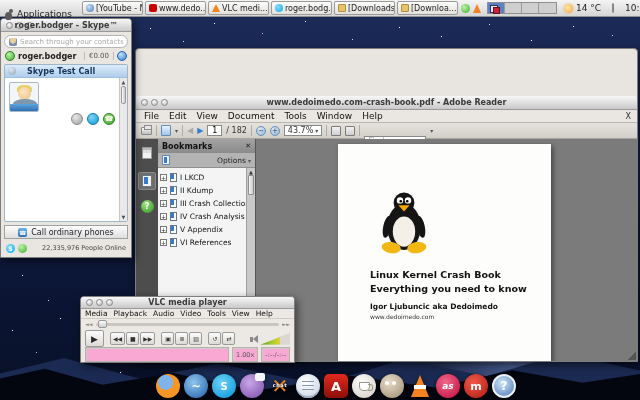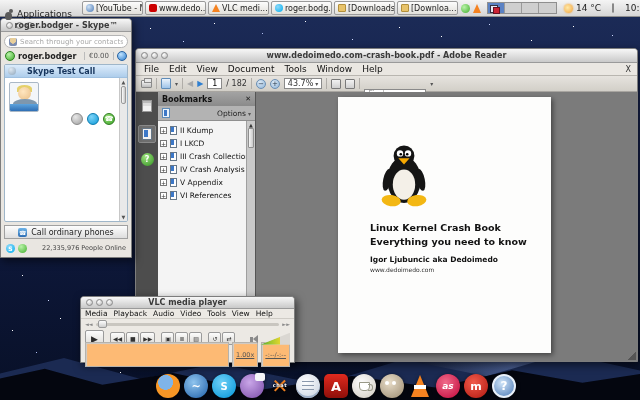--- a/index.html
+++ b/index.html
@@ -126,21 +126,21 @@
   .sk-phone-ico { width:9px; height:9px; border-radius:2px; background:linear-gradient(#6db3e8,#2f6fb4);
     color:#fff; font-size:6px; display:flex; align-items:center; justify-content:center; }
   .sk-statusbar { height:12px; display:flex; align-items:center; gap:3px; padding:0 2px; }
   .sk-sb-skype { width:9px; height:9px; border-radius:50%; background:radial-gradient(circle at 35% 30%,#8fd8f8,#00aff0);
     color:#fff; font-size:6px; font-weight:bold; display:flex; align-items:center; justify-content:center; }
   .sk-sb-green { width:9px; height:9px; border-radius:50%; background:radial-gradient(circle at 35% 30%,#b9f3a9,#3fae2a); }
   .sk-online { margin-left:auto; font-size:6.5px; color:#444; white-space:nowrap; }
 
   
   .reader-win { left:135px; top:48px; width:503px; height:314px; z-index:10; display:flex; flex-direction:column; }
-  .reader-win .titlebar { height:14px; }
+  .reader-win .titlebar { height:14px;margin-top:47px; }
   .rd-menubar { height:13px; background:#eae7e2; border-bottom:1px solid #b9b6b0; display:flex;
     align-items:center; gap:10px; padding-left:8px; font-size:9px; color:#111; }
   .rd-menubar .menu-x { margin-left:auto; margin-right:6px; font-size:8px; color:#333; }
   .rd-toolbar { height:16px; background:linear-gradient(#e6e3de,#d2cfc8); border-bottom:1px solid #a8a5a0;
     display:flex; align-items:center; gap:4px; padding:0 5px; font-size:8px; color:#333; }
   .t-sep { width:1px; height:11px; background:#b0ada8; }
   .printer-ico { width:11px; height:8px; background:linear-gradient(#fafafa,#bdbdbd); border:1px solid #8a8a8a;
     border-radius:1px; position:relative; }
   .printer-ico:before { content:""; position:absolute; left:2px; top:-3px; width:6px; height:3px;
     background:#e8e8e8; border:1px solid #8a8a8a; }
@@ -217,22 +217,22 @@
   .vlc-group { display:flex; gap:1px; margin-left:3px; }
   .vlc-vol { margin-left:auto; display:flex; align-items:flex-end; gap:2px; position:relative; }
   .spk-box { width:3px; height:5px; background:#8a8a8a; margin-bottom:3px; }
   .spk-cone { width:0; height:0; border-top:4px solid transparent; border-bottom:4px solid transparent;
     border-right:5px solid #8a8a8a; margin-bottom:2px; margin-left:-2px; }
   .vol-tri { width:30px; height:12px; clip-path:polygon(0 100%,100% 0,100% 100%); background:#dad7d2; position:relative; }
   .vol-tri .fill { position:absolute; left:0; bottom:0; width:68%; height:100%;
     clip-path:polygon(0 100%,100% 32%,100% 100%); background:linear-gradient(90deg,#4aa32a,#9cc62e,#e0d52e); }
   .vol-label { position:absolute; right:1px; top:-6px; font-size:5px; color:#9aa; }
   .vlc-statusrow { height:13px; display:flex; align-items:center; gap:3px; padding:0 4px 2px; }
-  .vlc-field { height:25px; background:#fdba74; border:1px solid #b5b2ac; box-shadow:inset 1px 1px 1px #ccc;
-    font-size:6.5px; color:#555; display:flex; align-items:center; padding:0 3px;text-decoration:underline; }
+  .vlc-field { height:15px; background:#f9a8d4; border:1px solid #b5b2ac; box-shadow:inset 1px 1px 1px #ccc;
+    font-size:6.5px; color:#555; display:flex; align-items:center; padding:0 3px; }
   .vlc-field.long { flex:1; }
 
   
   .dock { position:absolute; left:155px; bottom:1px; display:flex; align-items:flex-end; gap:2px; z-index:40; }
   .dock-item { width:26px; height:26px; border-radius:6px; display:flex; align-items:center;
     justify-content:center; position:relative; filter:drop-shadow(0 1px 2px rgba(0,0,0,.6)); }
   .di-circle { width:24px; height:24px; border-radius:50%; display:flex; align-items:center;
     justify-content:center; color:#fff; font-weight:bold; font-size:10px; }
   .di-firefox { background:radial-gradient(circle at 40% 35%,#7fb4e8 0 34%,#f79626 36% 75%,#d95b12 100%); }
   .di-thunderbird { background:radial-gradient(circle at 40% 35%,#8fc4ee,#1e5fa8); font-size:11px; }
@@ -441,26 +441,26 @@
         <div class="bm-opt-ico"></div>
         <span class="opt-label">
           <span>Options</span>
           <span class="drop-caret">▾</span>
         </span>
       </div>
       <div class="bm-list">
         <div class="bm-item">
           <span class="bm-expander">+</span>
           <span class="bm-page-ico"></span>
-          <span>II Kdump</span>
+          <span>I LKCD</span>
         </div>
         <div class="bm-item">
           <span class="bm-expander">+</span>
           <span class="bm-page-ico"></span>
-          <span>I LKCD</span>
+          <span>II Kdump</span>
         </div>
         <div class="bm-item">
           <span class="bm-expander">+</span>
           <span class="bm-page-ico"></span>
           <span>III Crash Collection</span>
         </div>
         <div class="bm-item">
           <span class="bm-expander">+</span>
           <span class="bm-page-ico"></span>
           <span>IV Crash Analysis</span>

